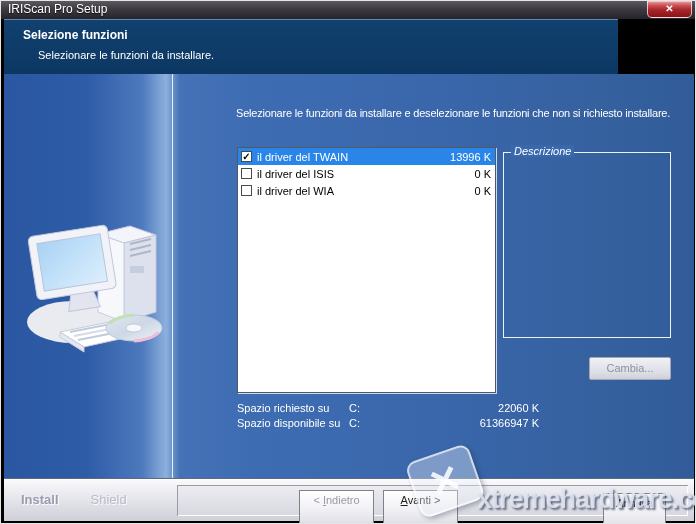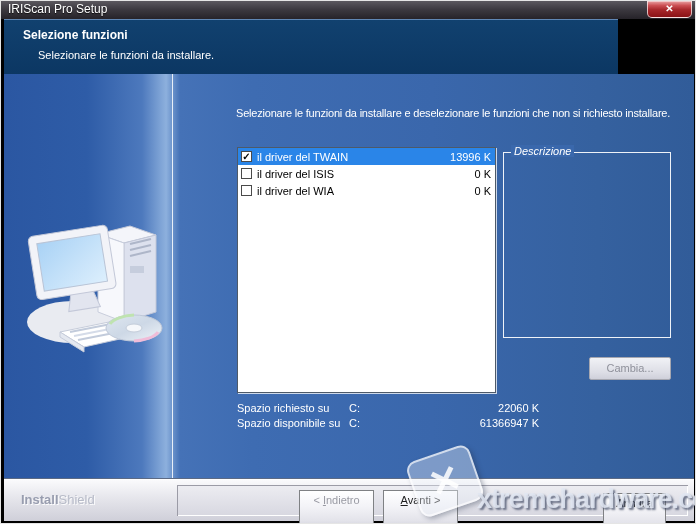--- a/index.html
+++ b/index.html
@@ -109,21 +109,21 @@
   
   .footer {
     position:absolute; left:3px; top:477px; width:690px; height:43px;
     background:linear-gradient(180deg,#fbfbfd 0%,#e6e6ec 45%,#cfcfd9 100%);
     border-top:1px solid #5c6a84;
     box-shadow:inset 0 1px 0 #ffffff;
   }
   .brand { position:absolute; left:17px; top:13px; font-size:13px; white-space:nowrap;
            text-shadow:1px 1px 0 rgba(255,255,255,.9); cursor:default; }
   .brand-bold  { font-weight:bold; color:#989daf; }
-  .brand-light { color:#b7bbc8; }
+  .brand-light { color:#b7bbc8;padding-left:32px; }
 
   .btn-strip {
     position:absolute; left:173px; top:6px; width:511px; height:31px;
     background:linear-gradient(180deg,#ededf2 0%,#d7d7e0 100%);
     box-shadow:inset 1px 1px 0 #9b9ba6, inset -1px -1px 0 #ffffff;
   }
 
   .xp-btn {
     position:absolute; height:37px; border:1px solid #7f8184; border-radius:0;
     background:linear-gradient(180deg,#ffffff 0%,#f3f3f7 45%,#e3e3ea 85%,#d6d6df 100%);

